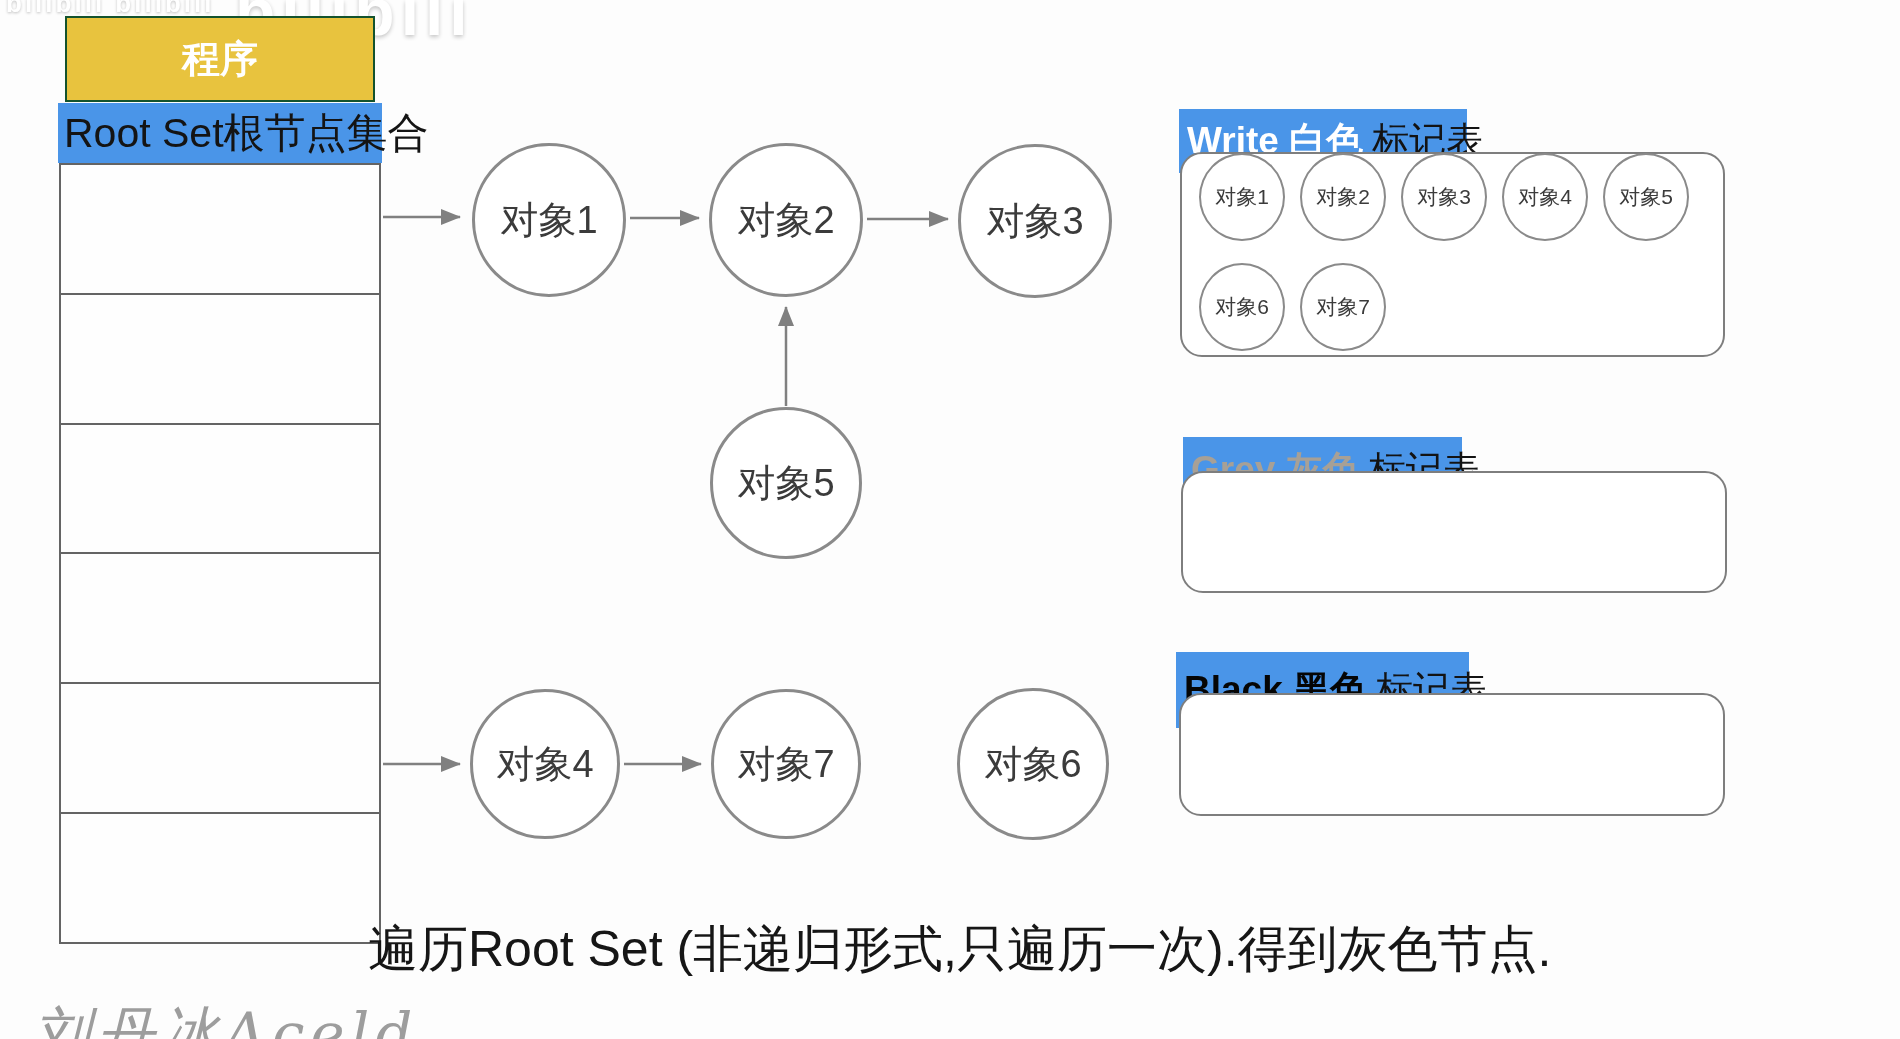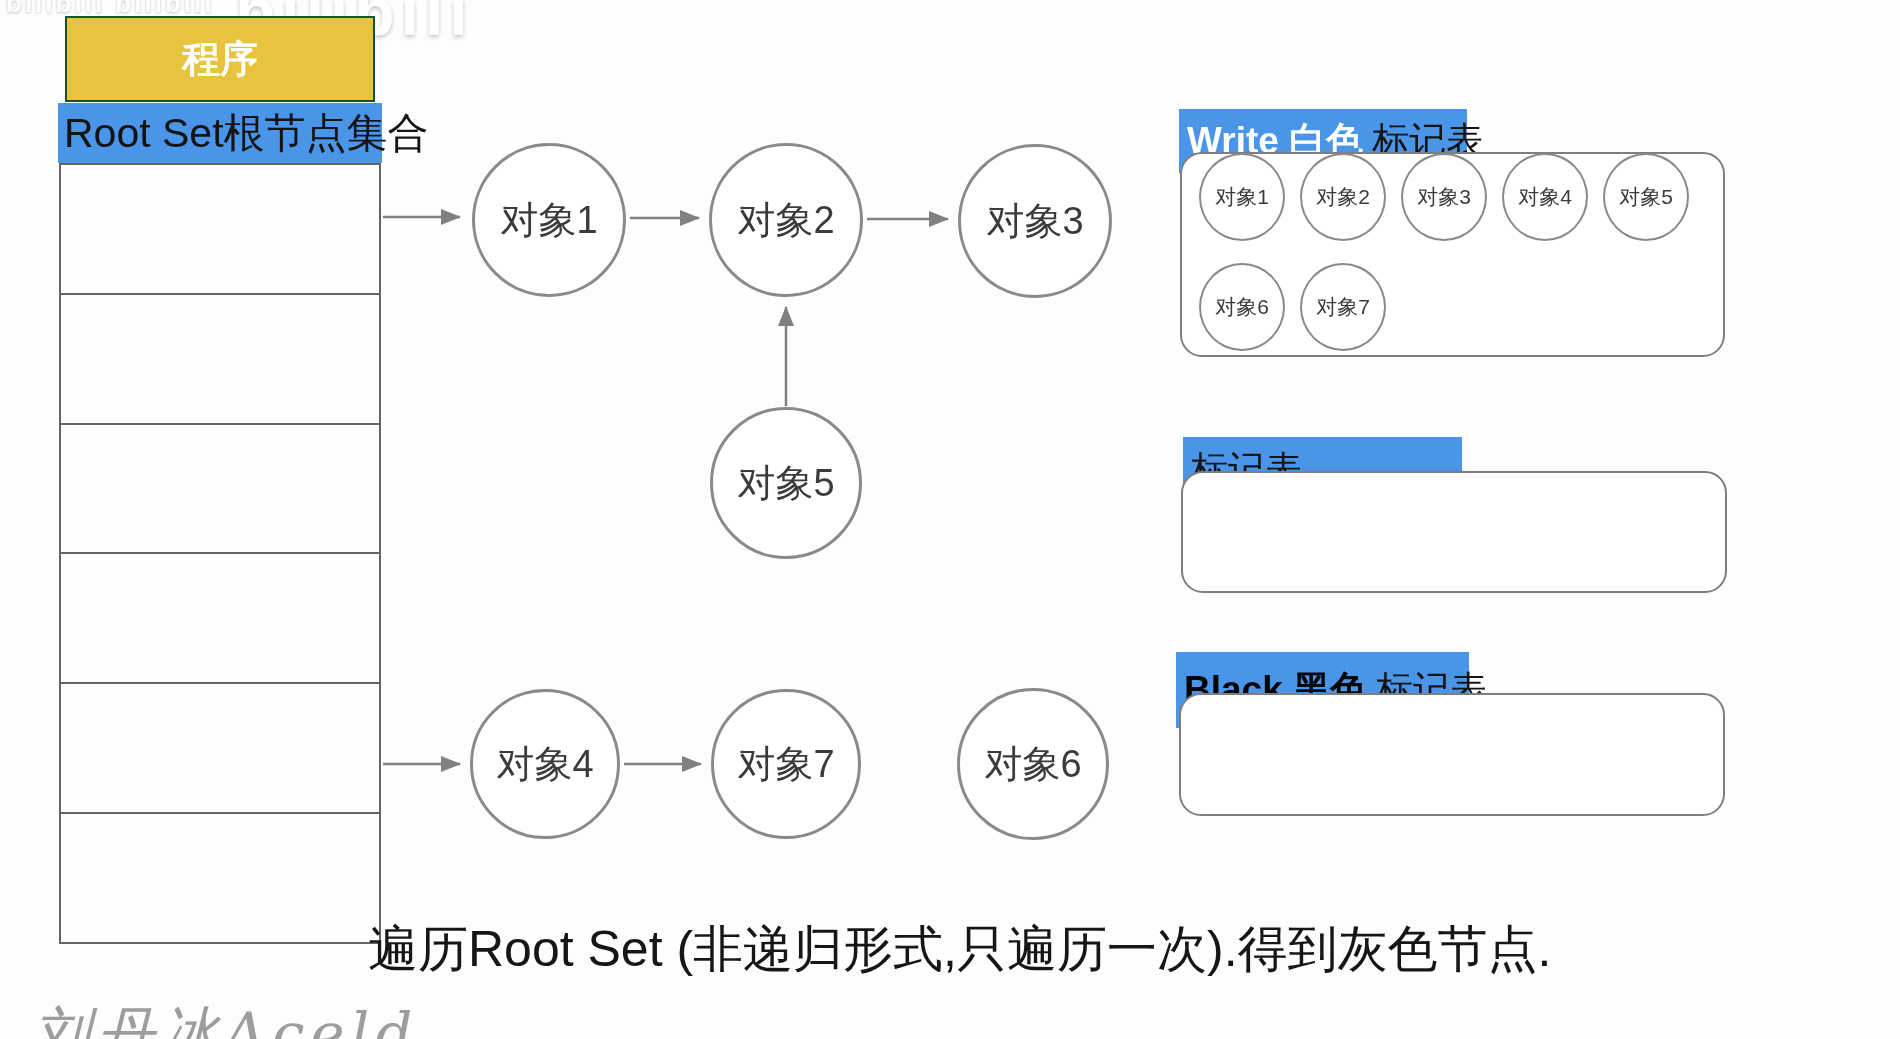--- a/index.html
+++ b/index.html
@@ -85,20 +85,21 @@
       <line x1="624" y1="764" x2="701" y2="764" stroke="#808080" stroke-width="2.5" marker-end="url(#arrowhead)"></line>
     </svg>
 
   <div class="abs mark-title" style="left:1179px;top:85px;width:288px;height:64px;">
     <span class="head head-white">Write 白色</span>
     <span class="tail">标记表</span>
   </div>
   <div class="abs mark-box" style="left:1180px;top:152px;width:545px;height:205px;"></div>
 
   <div class="abs mark-title" style="left:1183px;top:413px;width:279px;height:66px;">
+    <span class="head head-grey">Grey 灰色</span>
     <span class="tail">标记表</span>
   </div>
   <div class="abs mark-box" style="left:1181px;top:471px;width:546px;height:122px;"></div>
 
   <div class="abs mark-title" style="left:1176px;top:628px;width:293px;height:76px;">
     <span class="head head-black">Black 黑色</span>
     <span class="tail">标记表</span>
   </div>
   <div class="abs mark-box" style="left:1179px;top:693px;width:546px;height:123px;"></div>
 

